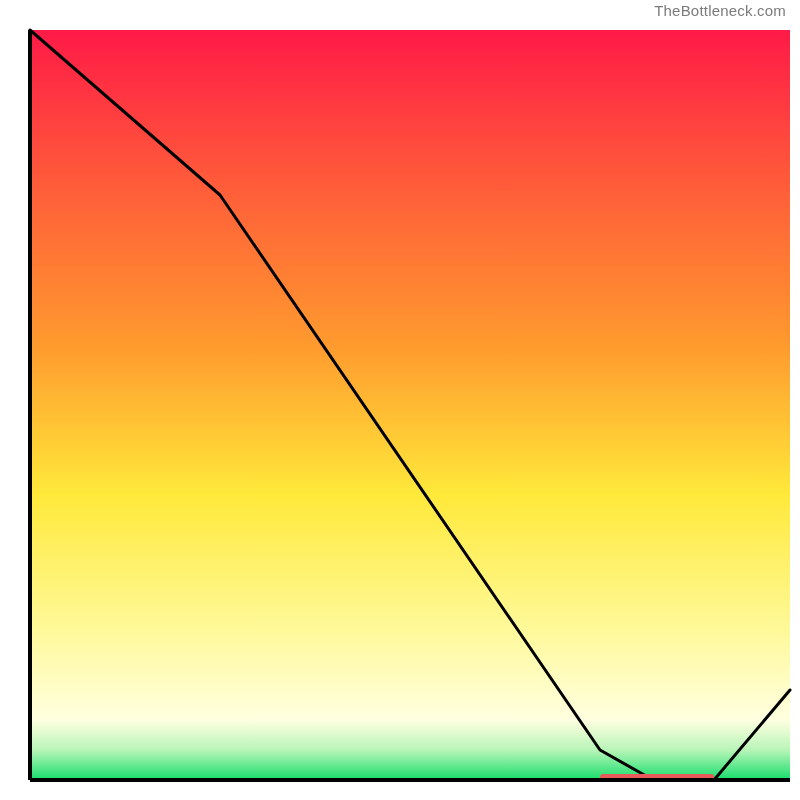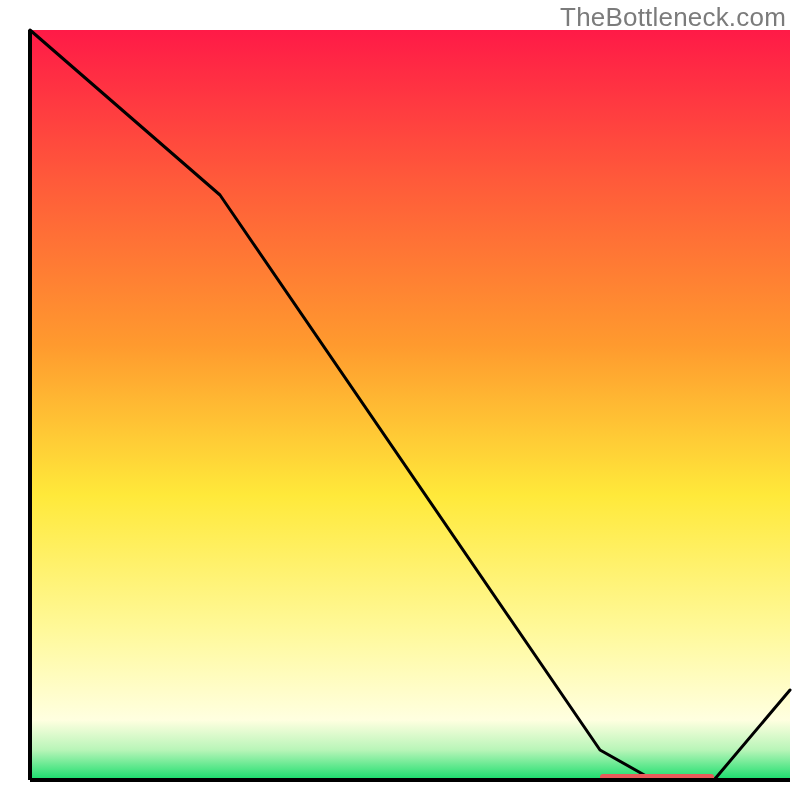--- a/index.html
+++ b/index.html
@@ -14,21 +14,21 @@
   .wrap {
     position: relative;
     width: 800px;
     height: 800px;
   }
   .watermark {
     position: absolute;
     top: 2px;
     right: 14px;
     color: #7b7b7b;
-    font-size: 26px;
+    font-size: 15px;
     font-weight: 400;
     letter-spacing: 0.2px;
     user-select: none;
   }
   svg {
     display: block;
   }
 </style>
 </head>
 <body>

